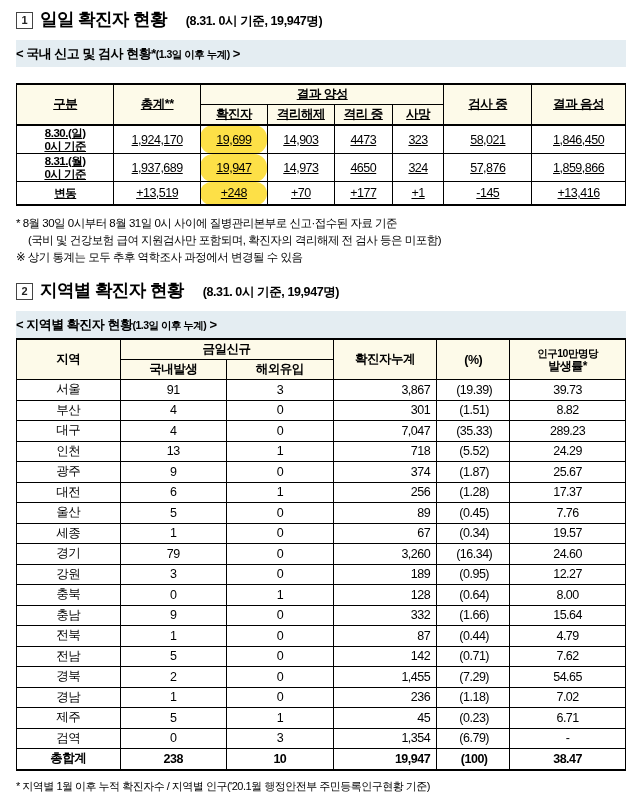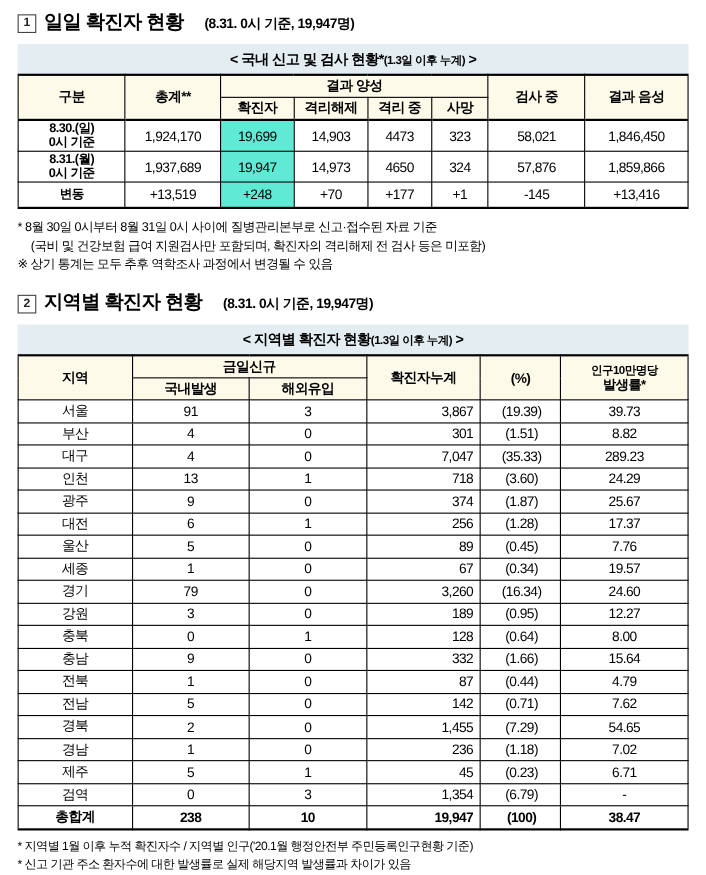--- a/index.html
+++ b/index.html
@@ -51,39 +51,39 @@
   .sec-sub {
     font-size: 12.5px;
     font-weight: bold;
     letter-spacing: -0.4px;
     margin-left: 12px;
   }
 
   
   .caption {
     background: #e4edf2;
-    text-align: center;
+    text-align: left;
     font-size: 13px;
     font-weight: bold;
     letter-spacing: -0.5px;
     padding: 5px 0 4px;
     margin-top: 9px;
   }
   .caption .small {
     font-size: 10.5px;
     font-weight: bold;
   }
 
   
   table {
     border-collapse: collapse;
     width: 100%;
     table-layout: fixed;
   }
-  table.t1 { margin-top: 0px; }
+  table.t1 { margin-top: 16px; text-decoration: underline; }
   table.t2 { margin-top: 0px; }
 
   th, td {
     border: 1px solid #000;
     font-size: 12.5px;
     text-align: center;
     padding: 1px 2px;
     letter-spacing: -0.5px;
   }
   thead th {
@@ -91,21 +91,21 @@
     font-weight: bold;
     font-size: 12.5px;
   }
   .t1 thead th { height: 17px; }
   .t1 tbody td { height: 20px; }
   .t1 .rowlabel {
     font-weight: bold;
     font-size: 11.5px;
     line-height: 12.5px;
   }
-  .t1 .hl { background: #5eead4; }
+  .t1 .hl { background: #fde047; border-radius: 13px; }
   .t1 .topthick { border-top: 2px solid #000; }
   .t1 .dotl { border-left: 1px dotted #000; }
 
   
   table.frame {
     border-top: 2px solid #000;
     border-bottom: 2px solid #000;
   }
 
   
@@ -276,21 +276,21 @@
           <td class="dotl">0</td>
           <td class="numright">7,047</td>
           <td class="pct">(35.33)</td>
           <td>289.23</td>
         </tr>
       <tr>
           <td class="region">인천</td>
           <td>13</td>
           <td class="dotl">1</td>
           <td class="numright">718</td>
-          <td class="pct">(3.60)</td>
+          <td class="pct">(5.52)</td>
           <td>24.29</td>
         </tr>
       <tr>
           <td class="region">광주</td>
           <td>9</td>
           <td class="dotl">0</td>
           <td class="numright">374</td>
           <td class="pct">(1.87)</td>
           <td>25.67</td>
         </tr>

